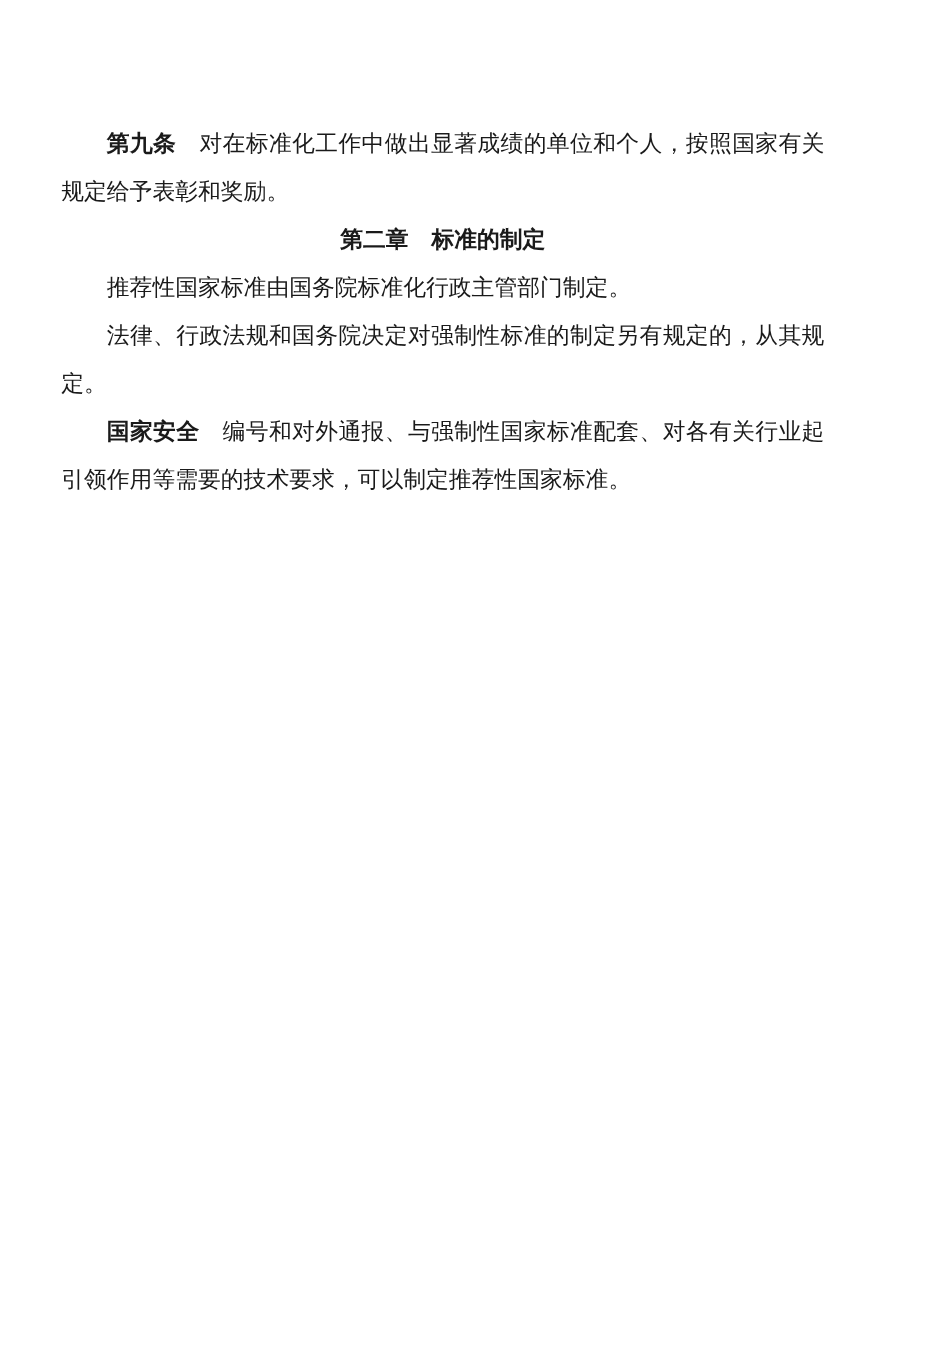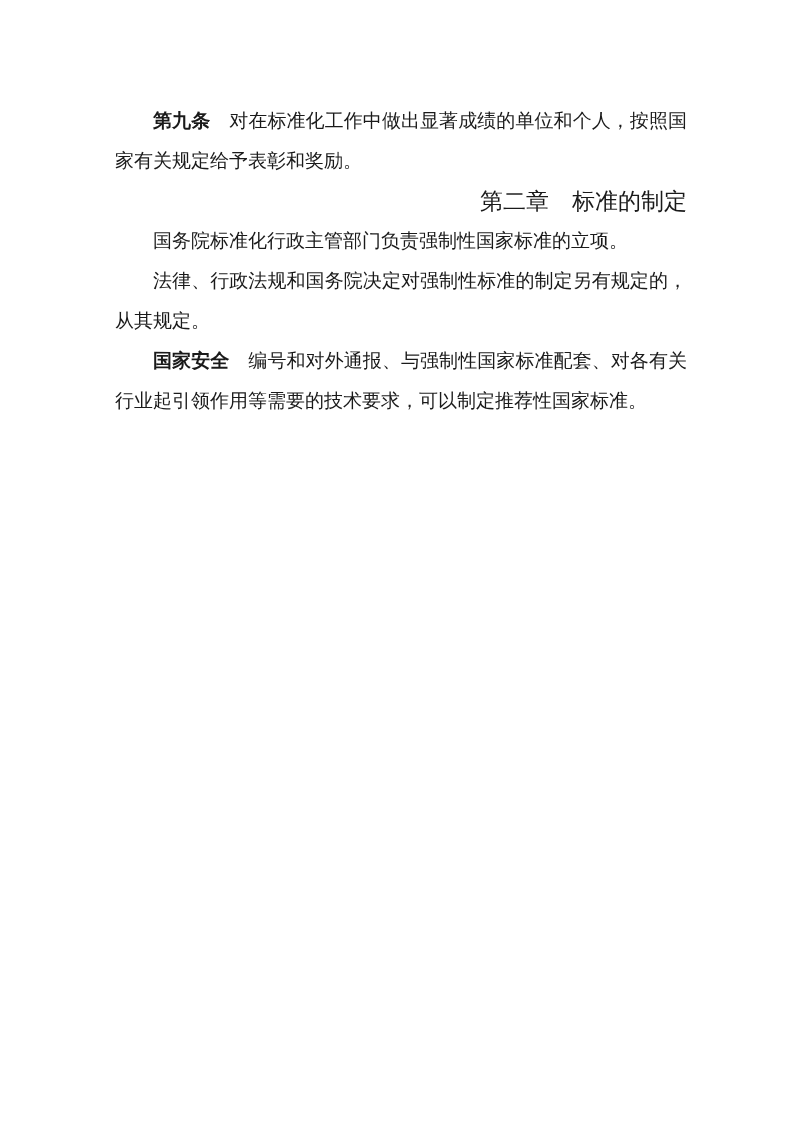--- a/index.html
+++ b/index.html
@@ -6,58 +6,58 @@
     margin: 0;
     padding: 0;
     background: #ffffff;
   }
   .page {
     position: relative;
     width: 793px;
     height: 1122px;
     background: #ffffff;
     box-sizing: border-box;
-    padding: 101px 106px 0 115px;
+    padding: 101px 106px 0 51px;
     overflow: hidden;
     font-family: "Liberation Sans", "DejaVu Sans", sans-serif;
     font-size: 19px;
     line-height: 40px;
     color: #1a1a1a;
   }
   .para {
     margin: 0;
     text-align: justify;
     text-indent: 2em;
     letter-spacing: 0;
     word-break: break-all;
   }
   .para .lead {
     font-weight: bold;
   }
   .chapter {
     margin: 0;
-    font-size: 23px;
+    font-size: 19px;
     line-height: 40px;
-    font-weight: normal;
-    text-align: right;
+    font-weight: bold;
+    text-align: center;
     text-indent: 0;
   }
 </style>
 </head>
 <body>
 
 <div class="page">
 
   <p class="para"><span class="lead">第九条</span><span>　对在标准化工作中做出显著成绩的单位和个人，按照国家有关规定给予表彰和奖励。</span></p>
 
   <h2 class="chapter">第二章　标准的制定</h2>
 
 
 
 
-  <p class="para">国务院标准化行政主管部门负责强制性国家标准的立项。</p>
+  <p class="para">推荐性国家标准由国务院标准化行政主管部门制定。</p>
 
   <p class="para">法律、行政法规和国务院决定对强制性标准的制定另有规定的，从其规定。</p>
 
   <p class="para"><span class="lead">国家安全</span><span>　编号和对外通报、与强制性国家标准配套、对各有关行业起引领作用等需要的技术要求，可以制定推荐性国家标准。</span></p>
 
 
 </div>
 
 </body></html>

